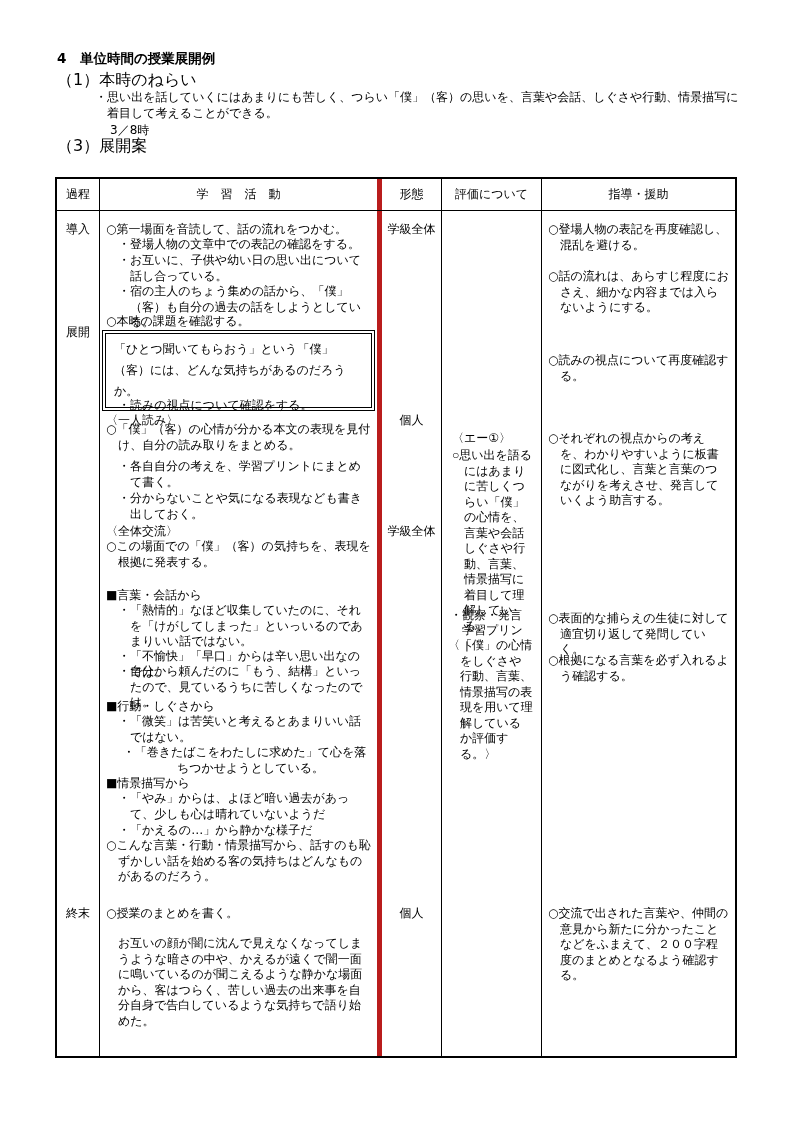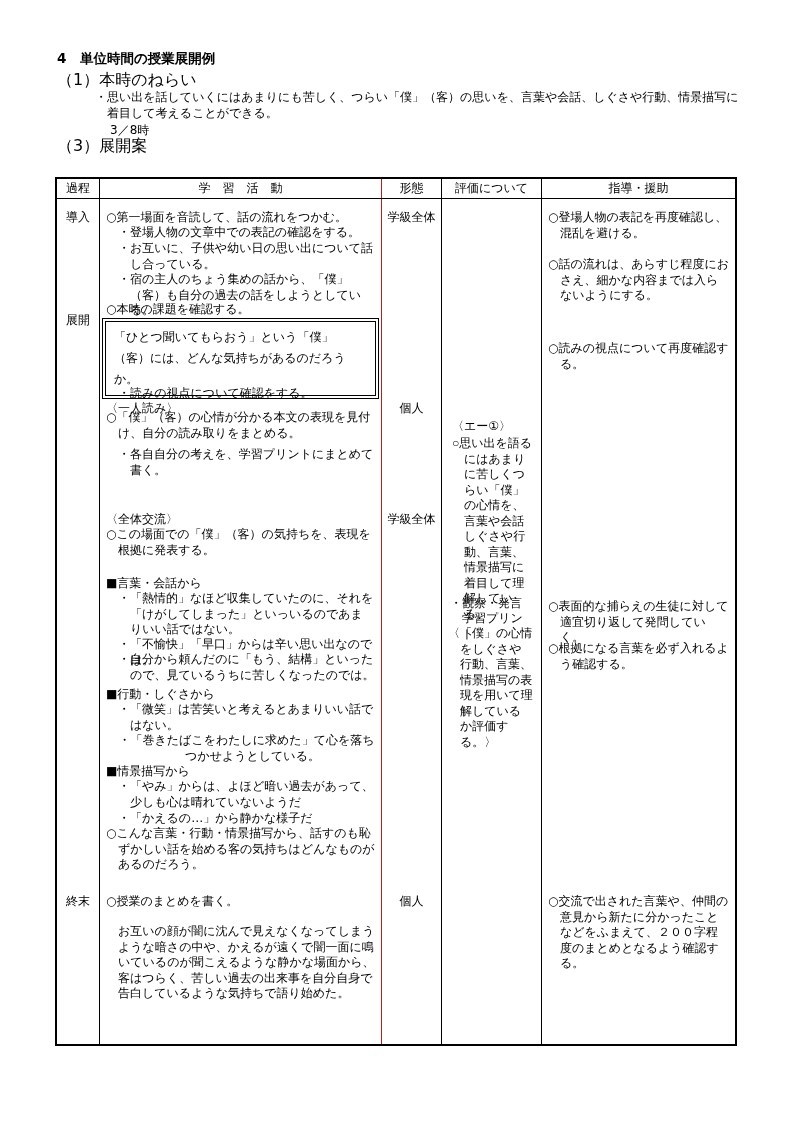--- a/index.html
+++ b/index.html
@@ -19,29 +19,29 @@
   .sec { font-size:16px; line-height:16.5px; }
   .sec-body { font-size:12px; line-height:16.5px; }
   .nerai { margin-left:38px; width:648px; padding-left:12px; text-indent:-12px; }
   .jihome { margin-left:53px; }
   
   .lesson-table {
     position:absolute; left:55px; top:177px; width:682px;
     border:2px solid #000;
     font-size:12px;
   }
-  .thead { display:flex; height:20px; border-bottom:1px solid #000; }
+  .thead { display:flex; height:32px; border-bottom:1px solid #000; }
   .thead > div {
     display:flex; align-items:center; justify-content:center;
     font-size:12px;
   }
   .tbody { display:flex; height:845px; }
   .col { position:relative; }
   .c1 { width:43px;  border-right:1px solid #000; }
-  .c2 { width:282px; border-right:1px solid #b91c1c; }
+  .c2 { width:282px; border-right:5px solid #b91c1c; }
   .c3 { width:60px;  border-right:1px solid #000; }
   .c4 { width:100px; border-right:1px solid #000; }
   .c5 { flex:1; }
   
   .itm {
     position:absolute; left:6px; right:6px;
     font-size:12px; line-height:15.5px;
     word-break:normal; overflow-wrap:break-word;
   }
   .o    { padding-left:12px; text-indent:-12px; }   
@@ -95,20 +95,21 @@
           <div class="itm o" style="top: 11px;">○第一場面を音読して、話の流れをつかむ。</div>
           <div class="itm dot" style="top: 26px;">・登場人物の文章中での表記の確認をする。</div>
           <div class="itm dot" style="top: 42px;">・お互いに、子供や幼い日の思い出について話し合っている。</div>
           <div class="itm o" style="top: 103px;">○本時の課題を確認する。</div>
           <div class="itm dot" style="top: 73px;">・宿の主人のちょう集めの話から、「僕」（客）も自分の過去の話をしようとしている。</div>
           <div class="itm box" style="top: 122px;">「ひとつ聞いてもらおう」という「僕」（客）には、どんな気持ちがあるのだろうか。</div>
           <div class="itm dot" style="top: 187px;">・読みの視点について確認をする。</div>
           <div class="itm angle" style="top: 202px;">〈一人読み〉</div>
           <div class="itm o" style="top: 211px;">○「僕」（客）の心情が分かる本文の表現を見付け、自分の読み取りをまとめる。</div>
           <div class="itm dot" style="top: 248px;">・各自自分の考えを、学習プリントにまとめて書く。</div>
+          <div class="itm dot" style="top: 280px;">・分からないことや気になる表現なども書き出しておく。</div>
           <div class="itm angle" style="top: 313px;">〈全体交流〉</div>
           <div class="itm o" style="top: 328px;">○この場面での「僕」（客）の気持ちを、表現を根拠に発表する。</div>
           <div class="itm sq" style="top: 377px;">■言葉・会話から</div>
           <div class="itm dot" style="top: 392px;">・「熱情的」なほど収集していたのに、それを「けがしてしまった」といっいるのであまりいい話ではない。</div>
           <div class="itm dot" style="top: 438px;">・「不愉快」「早口」からは辛い思い出なのでは。</div>
           <div class="itm dot" style="top: 453px;">・自分から頼んだのに「もう、結構」といったので、見ているうちに苦しくなったのでは。</div>
           <div class="itm sq" style="top: 488px;">■行動・しぐさから</div>
           <div class="itm dot" style="top: 503px;">・「微笑」は苦笑いと考えるとあまりいい話ではない。</div>
           <div class="itm dot" style="top: 534px; text-align: center;">・「巻きたばこをわたしに求めた」て心を落ちつかせようとしている。</div>
           <div class="itm sq" style="top: 565px;">■情景描写から</div>
@@ -128,20 +129,21 @@
           <div class="itm ev-h" style="top: 220px;">〈エー①〉</div>
           <div class="itm ev-o" style="top: 237px;">○思い出を語るにはあまりに苦しくつらい「僕」の心情を、言葉や会話しぐさや行動、言葉、情景描写に着目して理解している。</div>
           <div class="itm ev-dot" style="top: 397px;">・観察・発言</div>
           <div class="itm ev-ind" style="top: 412px;">学習プリント</div>
           <div class="itm ev-ang" style="top: 427px;">〈「僕」の心情をしぐさや行動、言葉、情景描写の表現を用いて理解しているか評価する。〉</div>
         </div>
       <div class="col c5">
           <div class="itm o" style="top: 11px;">○登場人物の表記を再度確認し、混乱を避ける。</div>
           <div class="itm o" style="top: 58px;">○話の流れは、あらすじ程度におさえ、細かな内容までは入らないようにする。</div>
           <div class="itm o" style="top: 123px; margin-top: 19px;">○読みの視点について再度確認する。</div>
+          <div class="itm o" style="top: 220px;">○それぞれの視点からの考えを、わかりやすいように板書に図式化し、言葉と言葉のつながりを考えさせ、発言していくよう助言する。</div>
           <div class="itm o" style="top: 400px;">○表面的な捕らえの生徒に対して適宜切り返して発問していく。</div>
           <div class="itm o" style="top: 442px;">○根拠になる言葉を必ず入れるよう確認する。</div>
           <div class="itm o" style="top: 695px;">○交流で出された言葉や、仲間の意見から新たに分かったことなどをふまえて、２００字程度のまとめとなるよう確認する。</div>
         </div>
     </div>
   </div>
 
 </div>
 
 </body></html>

